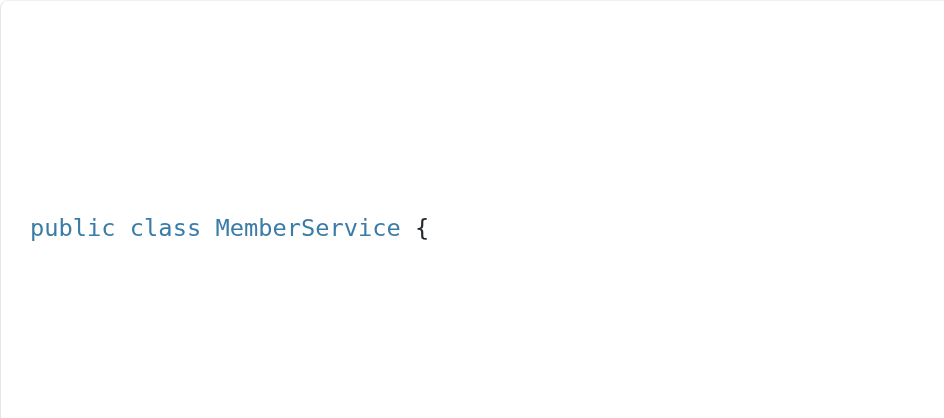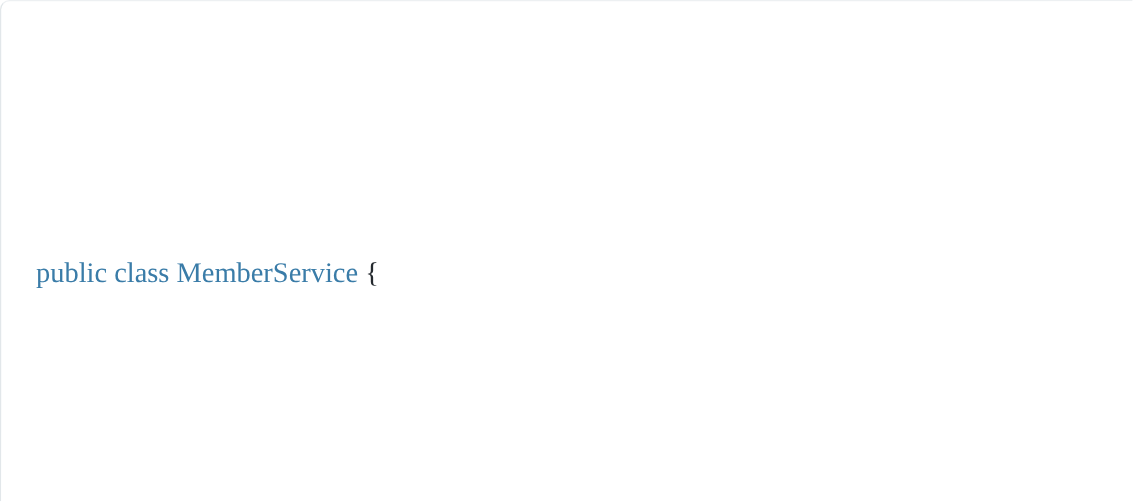--- a/index.html
+++ b/index.html
@@ -2,21 +2,21 @@
 <html style="--c-background: #ffffff; --c-border: #e2e7ea; --c-border_top: #edf0f2; --c-keyword: #3a7ca8; --c-plain: #24292e;"><head>
 <meta charset="utf-8">
 <style>
   :root {
     --c-background: #ffffff;
     --c-border: #e2e7ea;
     --c-border_top: #edf0f2;
     --c-keyword: #3a7ca8;
     --c-plain: #24292e;
   }
-  * { box-sizing: border-box; font-family: Liberation Serif, serif; }
+  * { box-sizing: border-box; }
   html, body {
     margin: 0;
     padding: 0;
     background: var(--c-background);
   }
   .code-block {
     width: 944px;
     height: 418px;
     background: var(--c-background);
     border-left: 1px solid var(--c-border);

